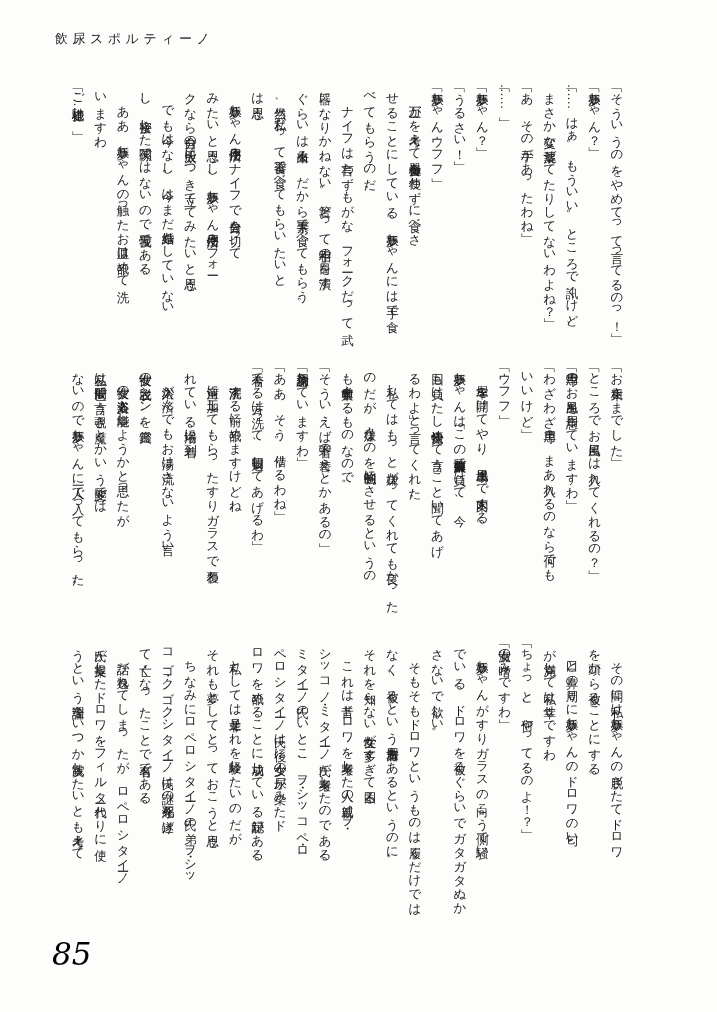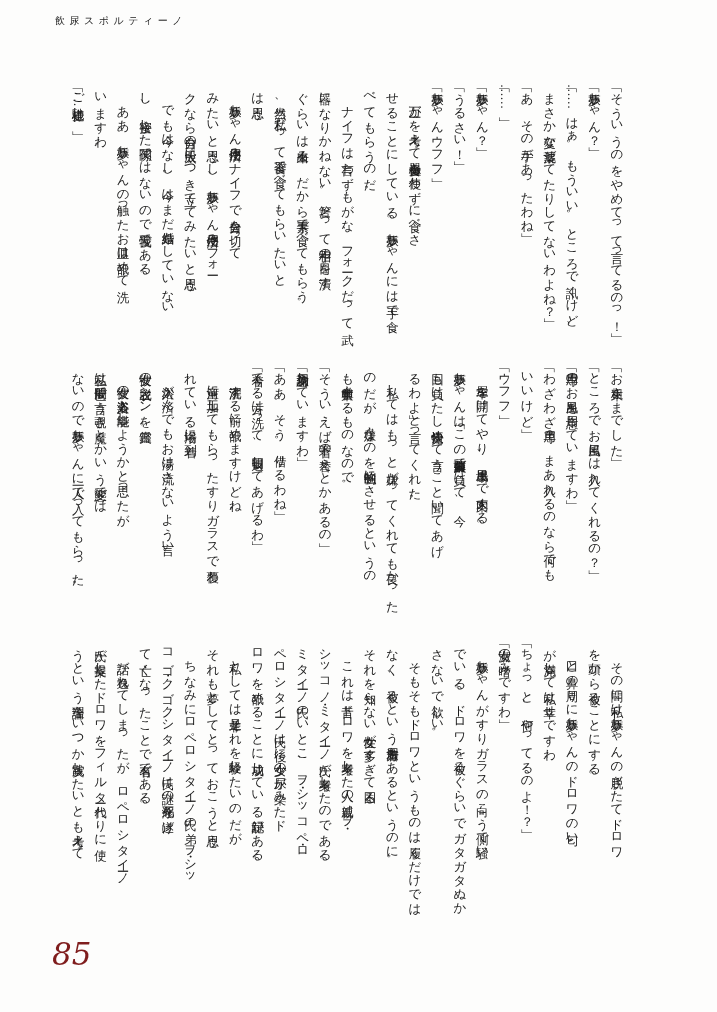--- a/index.html
+++ b/index.html
@@ -9,22 +9,22 @@
     height: 1012px;
     margin: 0 auto;
     background: #fdfdfc;
     color: #1c1c1c;
     font-family: "Liberation Serif", "DejaVu Serif", serif;
     overflow: hidden;
   }
   .running-header {
     position: absolute;
     left: 55px;
-    top: 14px;
-    font-size: 10px;
+    top: 30px;
+    font-size: 13px;
     letter-spacing: 4.5px;
     white-space: nowrap;
   }
   .band {
     position: absolute;
     right: 89px;
     height: 266px;
     writing-mode: vertical-rl;
     text-orientation: mixed;
     font-size: 12.5px;
@@ -36,21 +36,21 @@
   .band-1 { top: 84px; }
   .band-2 { top: 364px; }
   .band-3 { top: 640px; }
   .page-number {
     position: absolute;
     left: 52px;
     top: 936px;
     font-size: 31px;
     font-style: italic;
     font-family: "DejaVu Serif", serif;
-    color: #7f1d1d;
+    color: #000000;
   }
 </style>
 </head>
 <body>
 
 <div class="page">
   <div class="running-header">飲尿スポルティーノ</div>
 
   <div class="band band-1">
       <div class="v-line">「そういうのをやめてって言ってるのっ！」</div>

